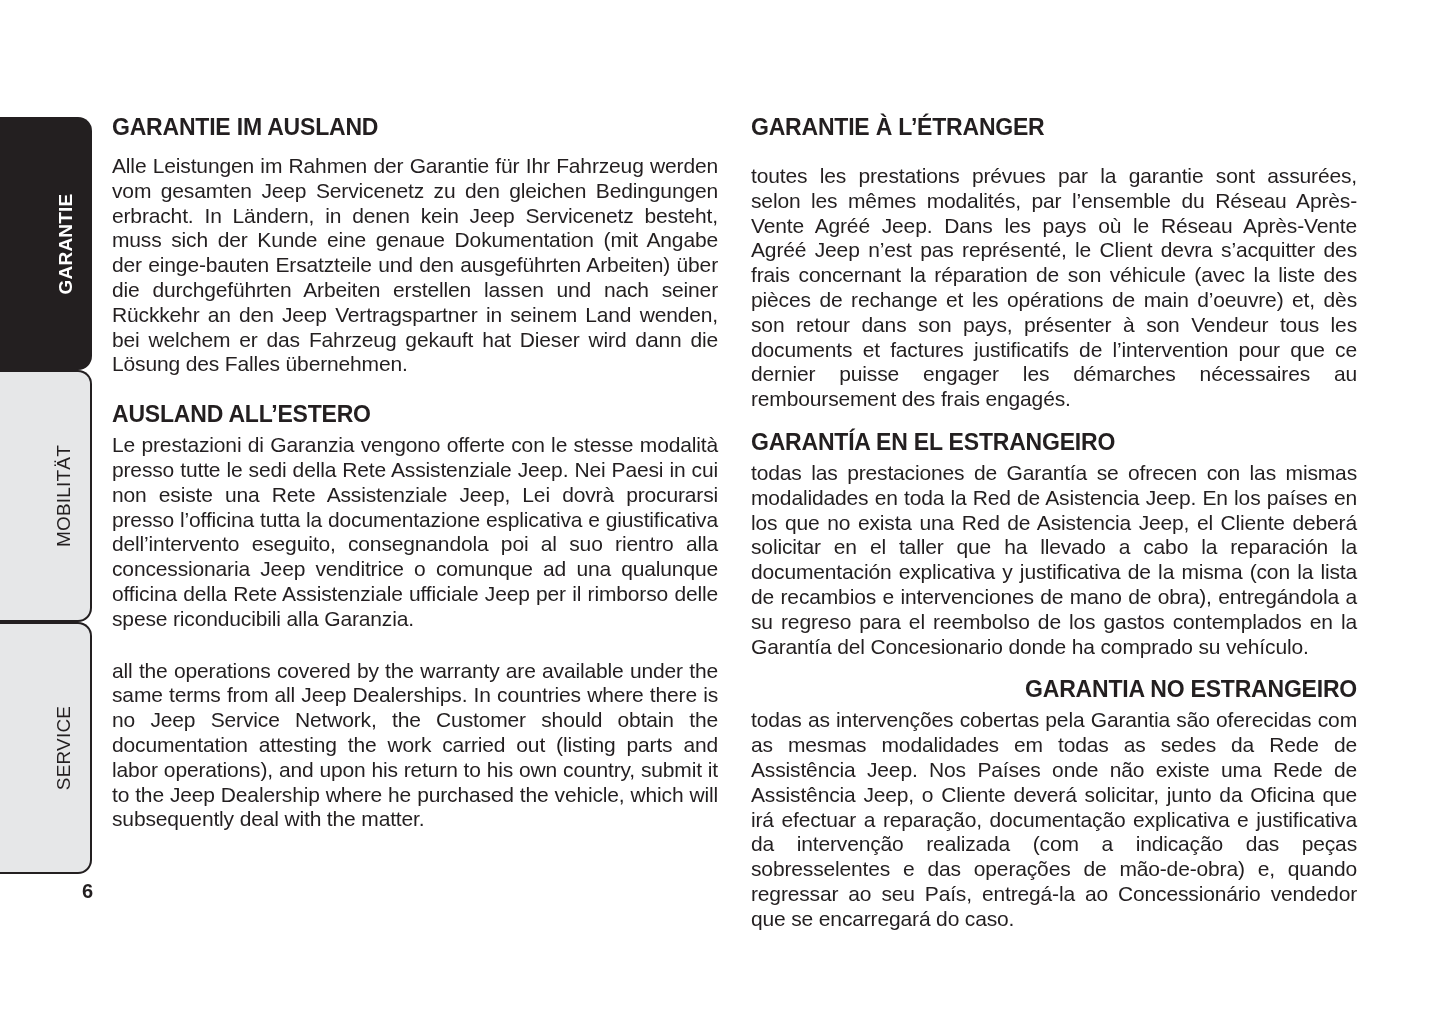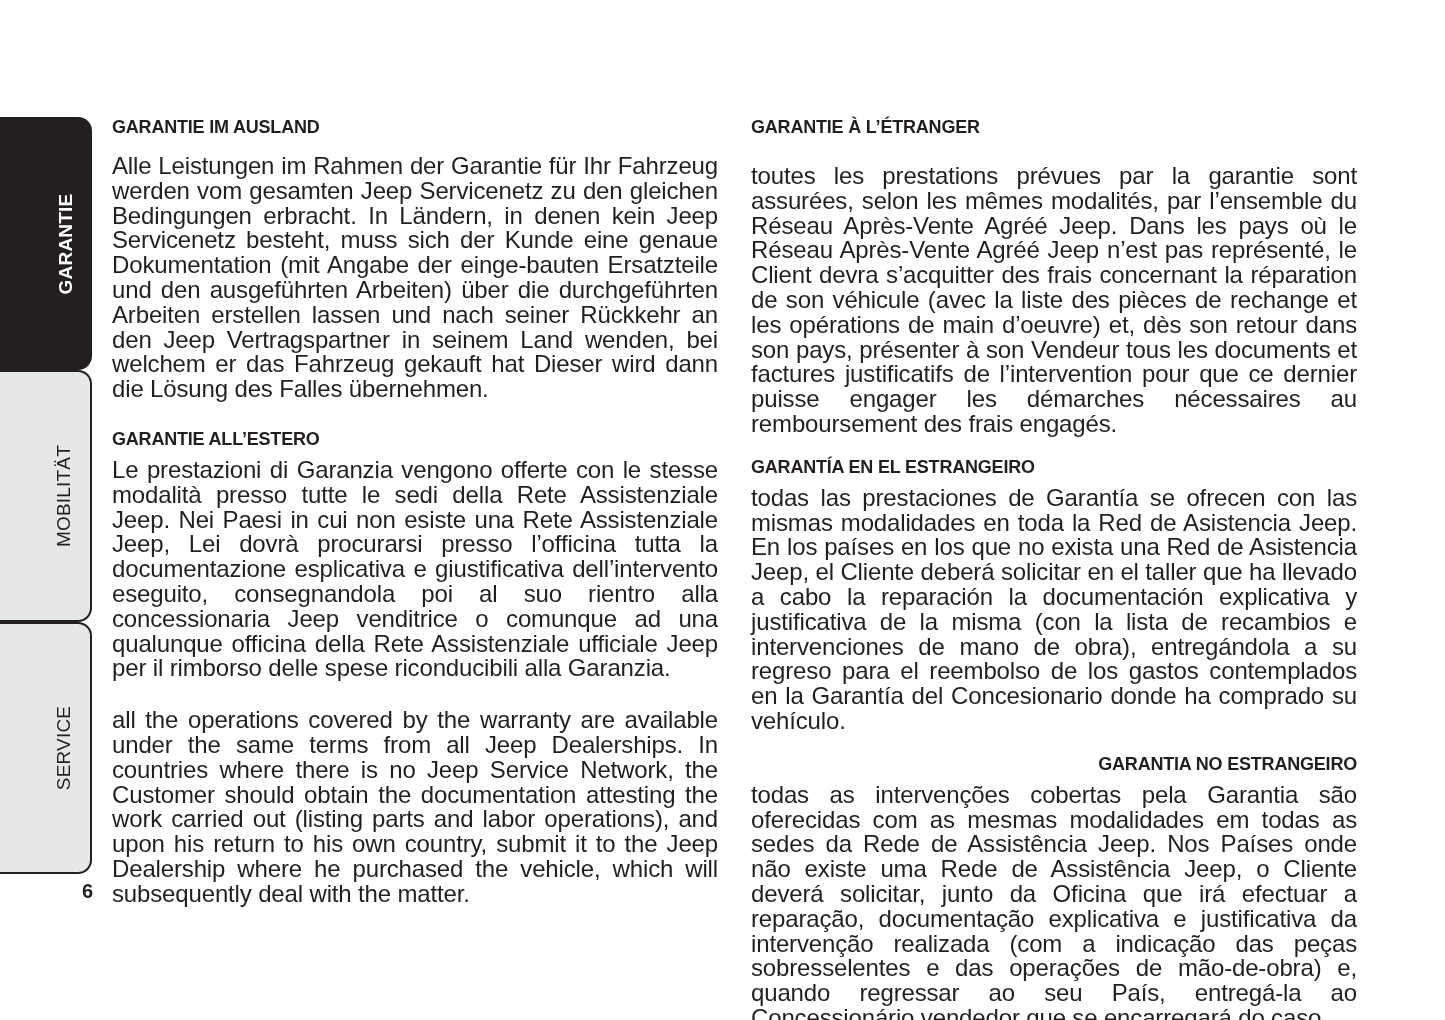--- a/index.html
+++ b/index.html
@@ -25,25 +25,25 @@
   .tab-active .tab-label { color: #ffffff; font-weight: bold; left: 66px; }
   .tab-inactive .tab-label { color: #231f20; left: 64px; }
   .page-num {
     position: absolute; left: 82px; top: 880px;
     font-weight: bold; font-size: 20px;
   }
   .col { position: absolute; width: 606px; }
   .col-left { left: 112px; top: 114px; }
   .col-right { left: 751px; top: 114px; }
   .section h2 {
-    margin: 0; font-size: 18px; font-weight: bold; line-height: 26px;
+    margin: 0; font-size: 23px; font-weight: bold; line-height: 26px;
     letter-spacing: -0.2px;
   }
   .section p {
-    margin: 0; font-size: 24px; line-height: 24.8px;
+    margin: 0; font-size: 21px; line-height: 24.8px;
     text-align: justify; text-align-last: left;
     letter-spacing: -0.15px;
   }
   .s1 h2 { margin-bottom: 14px; }
   .s2 { margin-top: 24px; }
   .s2 h2 { margin-bottom: 6px; }
   .s3 { margin-top: 27px; }
   .s3 h2 { margin-bottom: 8px; }
   .r1 h2 { margin-bottom: 24px; }
   .r2 { margin-top: 17px; }
@@ -65,21 +65,21 @@
 </div>
 
 <div class="page-num">6</div>
 
 <div class="col col-left">
   <div class="section s1">
     <h2>GARANTIE IM AUSLAND</h2>
     <p>Alle Leistungen im Rahmen der Garantie für Ihr Fahrzeug werden vom gesamten Jeep Servicenetz zu den gleichen Bedingungen erbracht. In Ländern, in denen kein Jeep Servicenetz besteht, muss sich der Kunde eine genaue Dokumentation (mit Angabe der einge-bauten Ersatzteile und den ausgeführten Arbeiten) über die durchgeführten Arbeiten erstellen lassen und nach seiner Rückkehr an den Jeep Vertragspartner in seinem Land wenden, bei welchem er das Fahrzeug gekauft hat Dieser wird dann die Lösung des Falles übernehmen.</p>
   </div>
   <div class="section s2">
-    <h2>GARANTIE ALL’ESTERO</h2>
+    <h2>AUSLAND ALL’ESTERO</h2>
     <p>Le prestazioni di Garanzia vengono offerte con le stesse modalità presso tutte le sedi della Rete Assistenziale Jeep. Nei Paesi in cui non esiste una Rete Assistenziale Jeep, Lei dovrà procurarsi presso l’officina tutta la documentazione esplicativa e giustificativa dell’intervento eseguito, consegnandola poi al suo rientro alla concessionaria Jeep venditrice o comunque ad una qualunque officina della Rete Assistenziale ufficiale Jeep per il rimborso delle spese riconducibili alla Garanzia.</p>
   </div>
   <div class="section s3">
     <p>all the operations covered by the warranty are available under the same terms from all Jeep Dealerships. In countries where there is no Jeep Service Network, the Customer should obtain the documentation attesting the work carried out (listing parts and labor operations), and upon his return to his own country, submit it to the Jeep Dealership where he purchased the vehicle, which will subsequently deal with the matter.</p>
   </div>
 </div>
 
 <div class="col col-right">
   <div class="section r1">
     <h2>GARANTIE À L’ÉTRANGER</h2>

